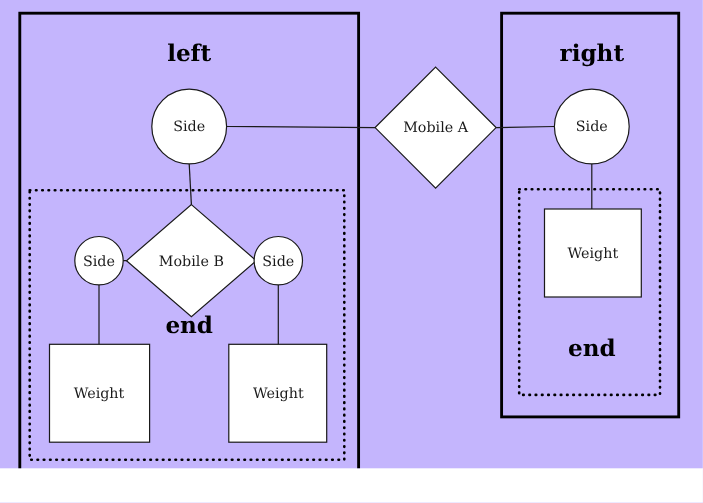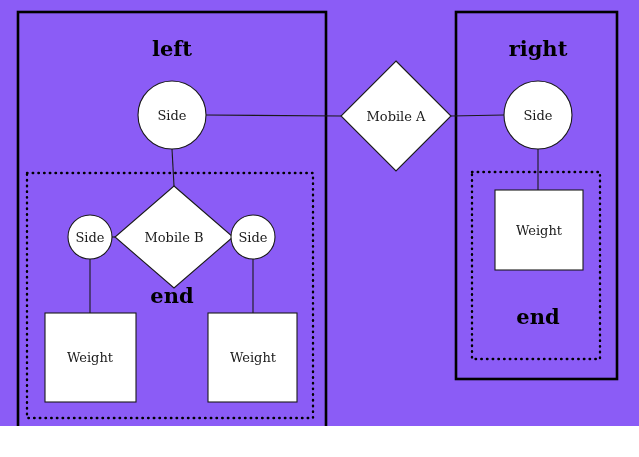--- a/index.html
+++ b/index.html
@@ -4,21 +4,21 @@
 <style>
   html, body {
     margin: 0;
     padding: 0;
     background: #ffffff;
   }
   #stage {
     position: relative;
     width: 639px;
     height: 426px;
-    background: #8b5cf6;
+    background: #c4b5fd;
     font-family: "DejaVu Serif", "Liberation Serif", serif;
     overflow: hidden;
   }
   svg.diagram {
     position: absolute;
     left: 0;
     top: 0;
     width: 639px;
     height: 457px;
   }

